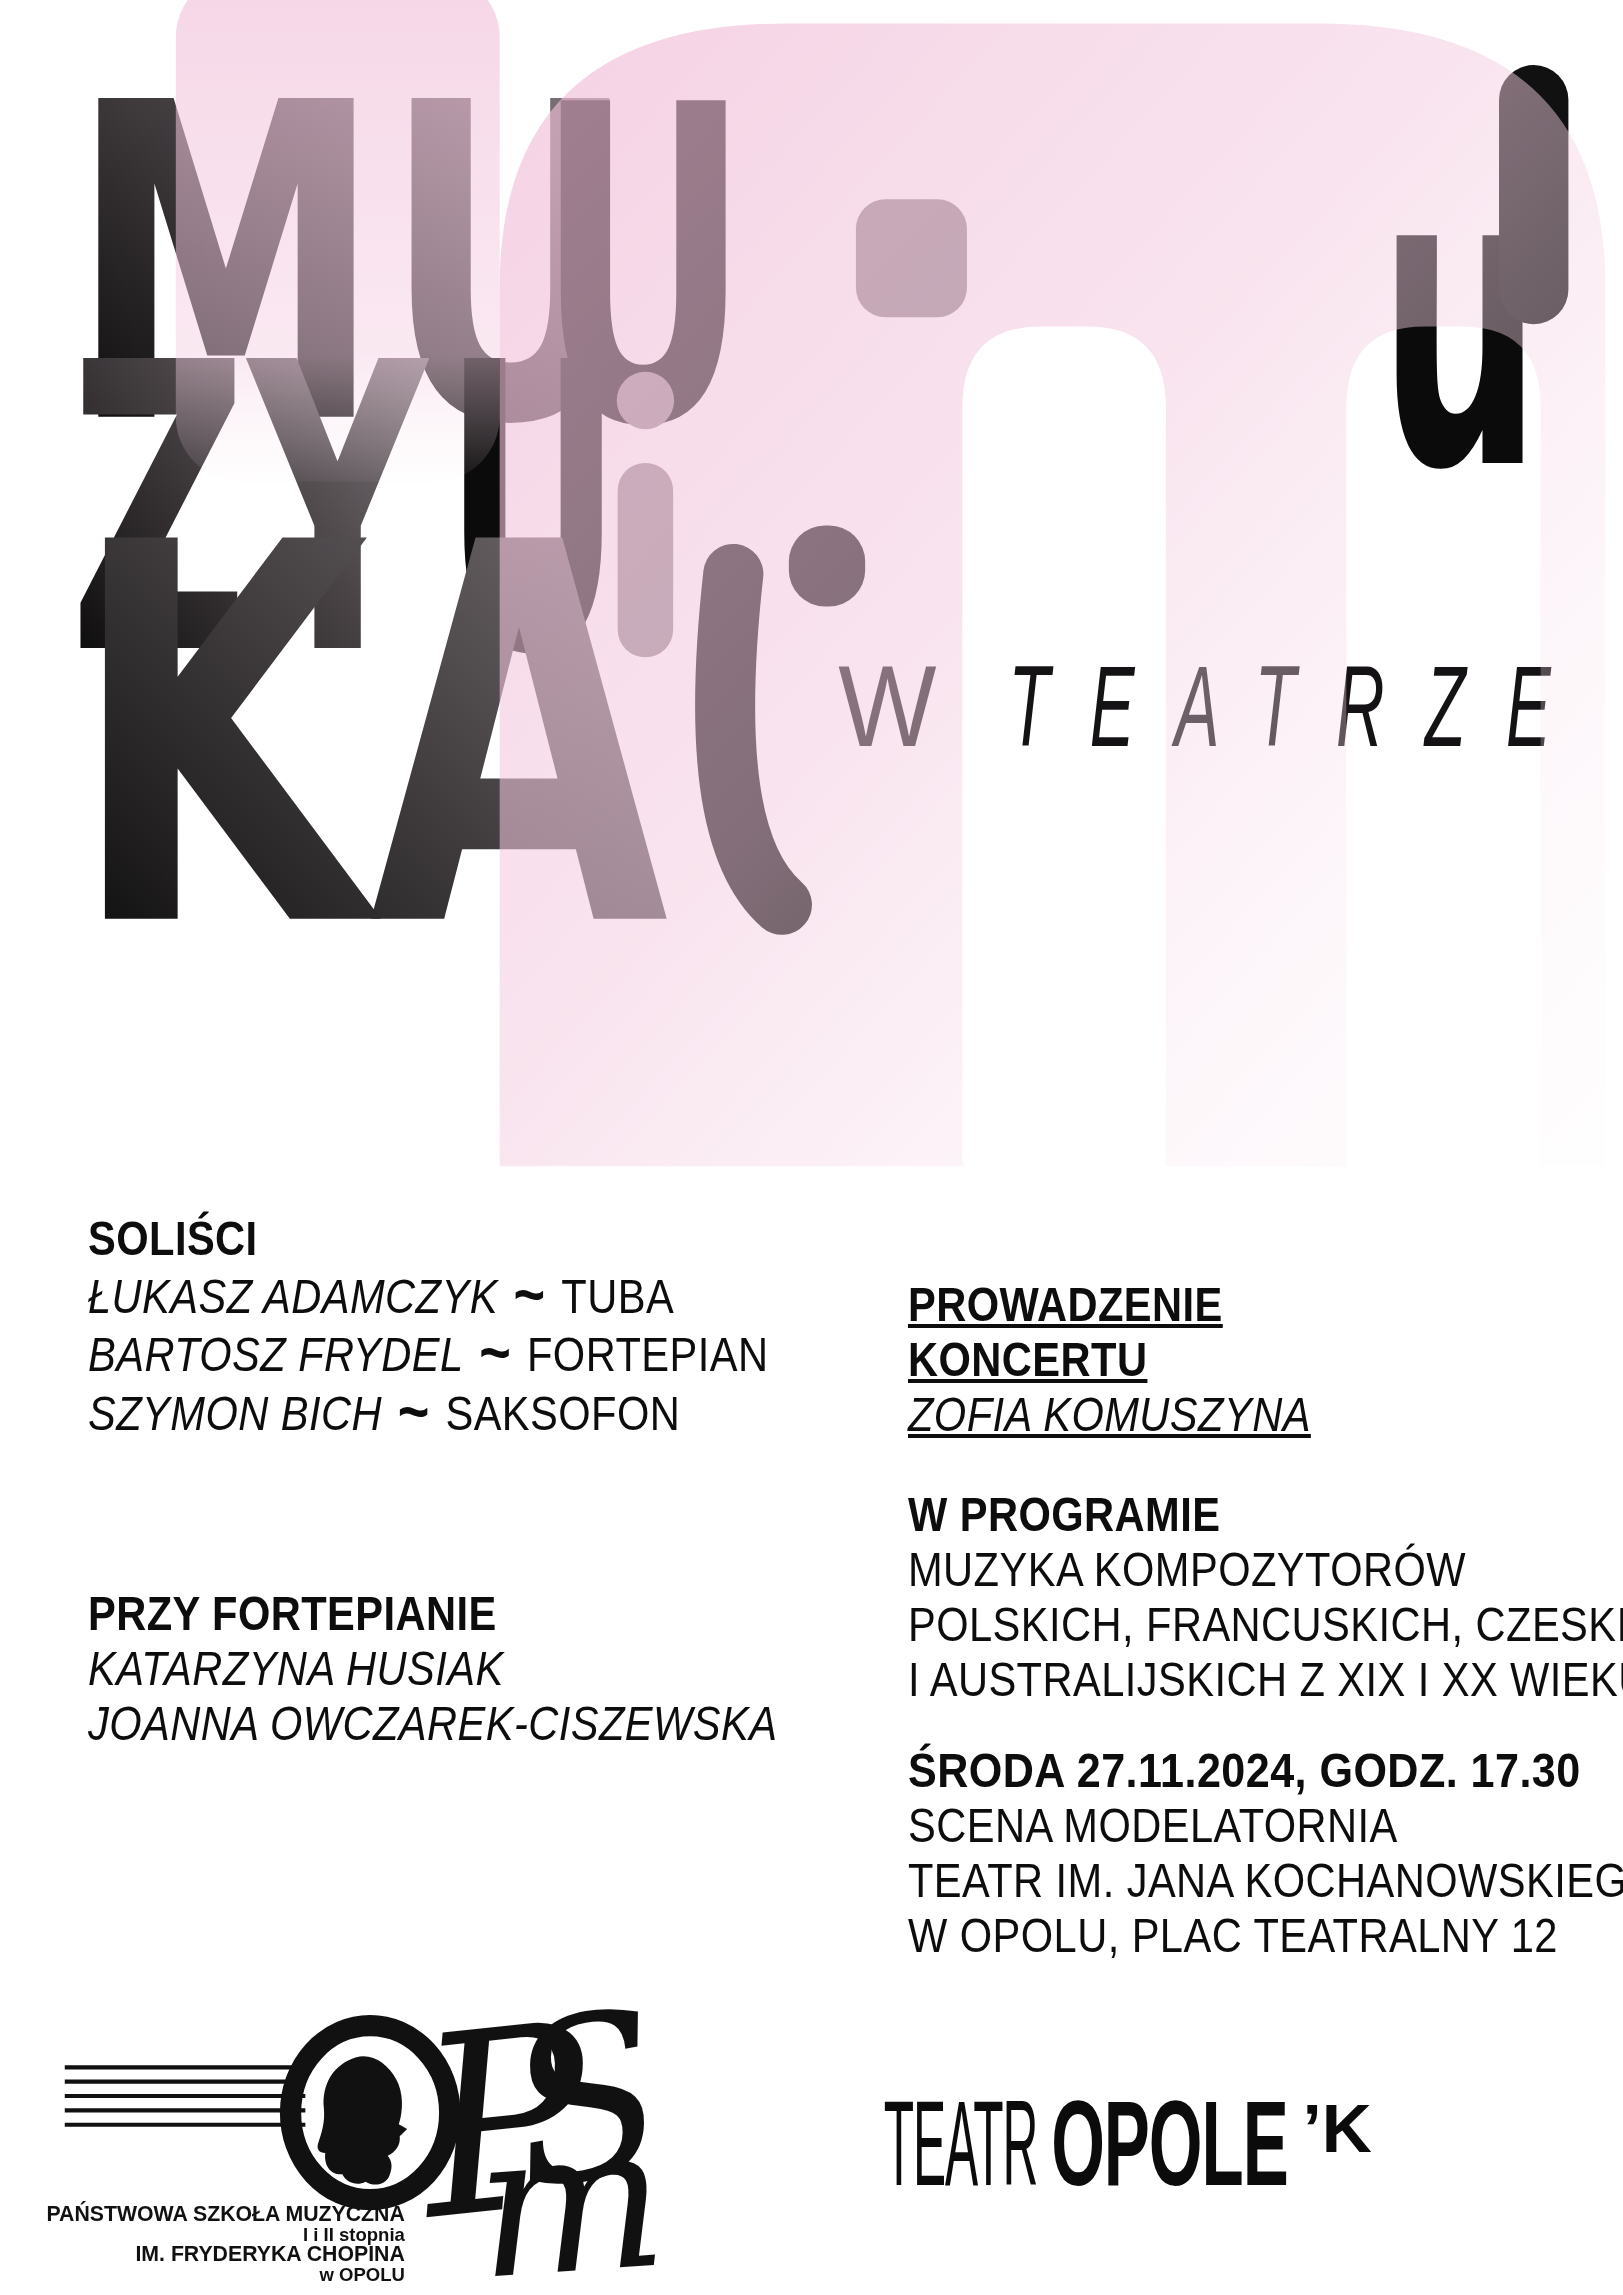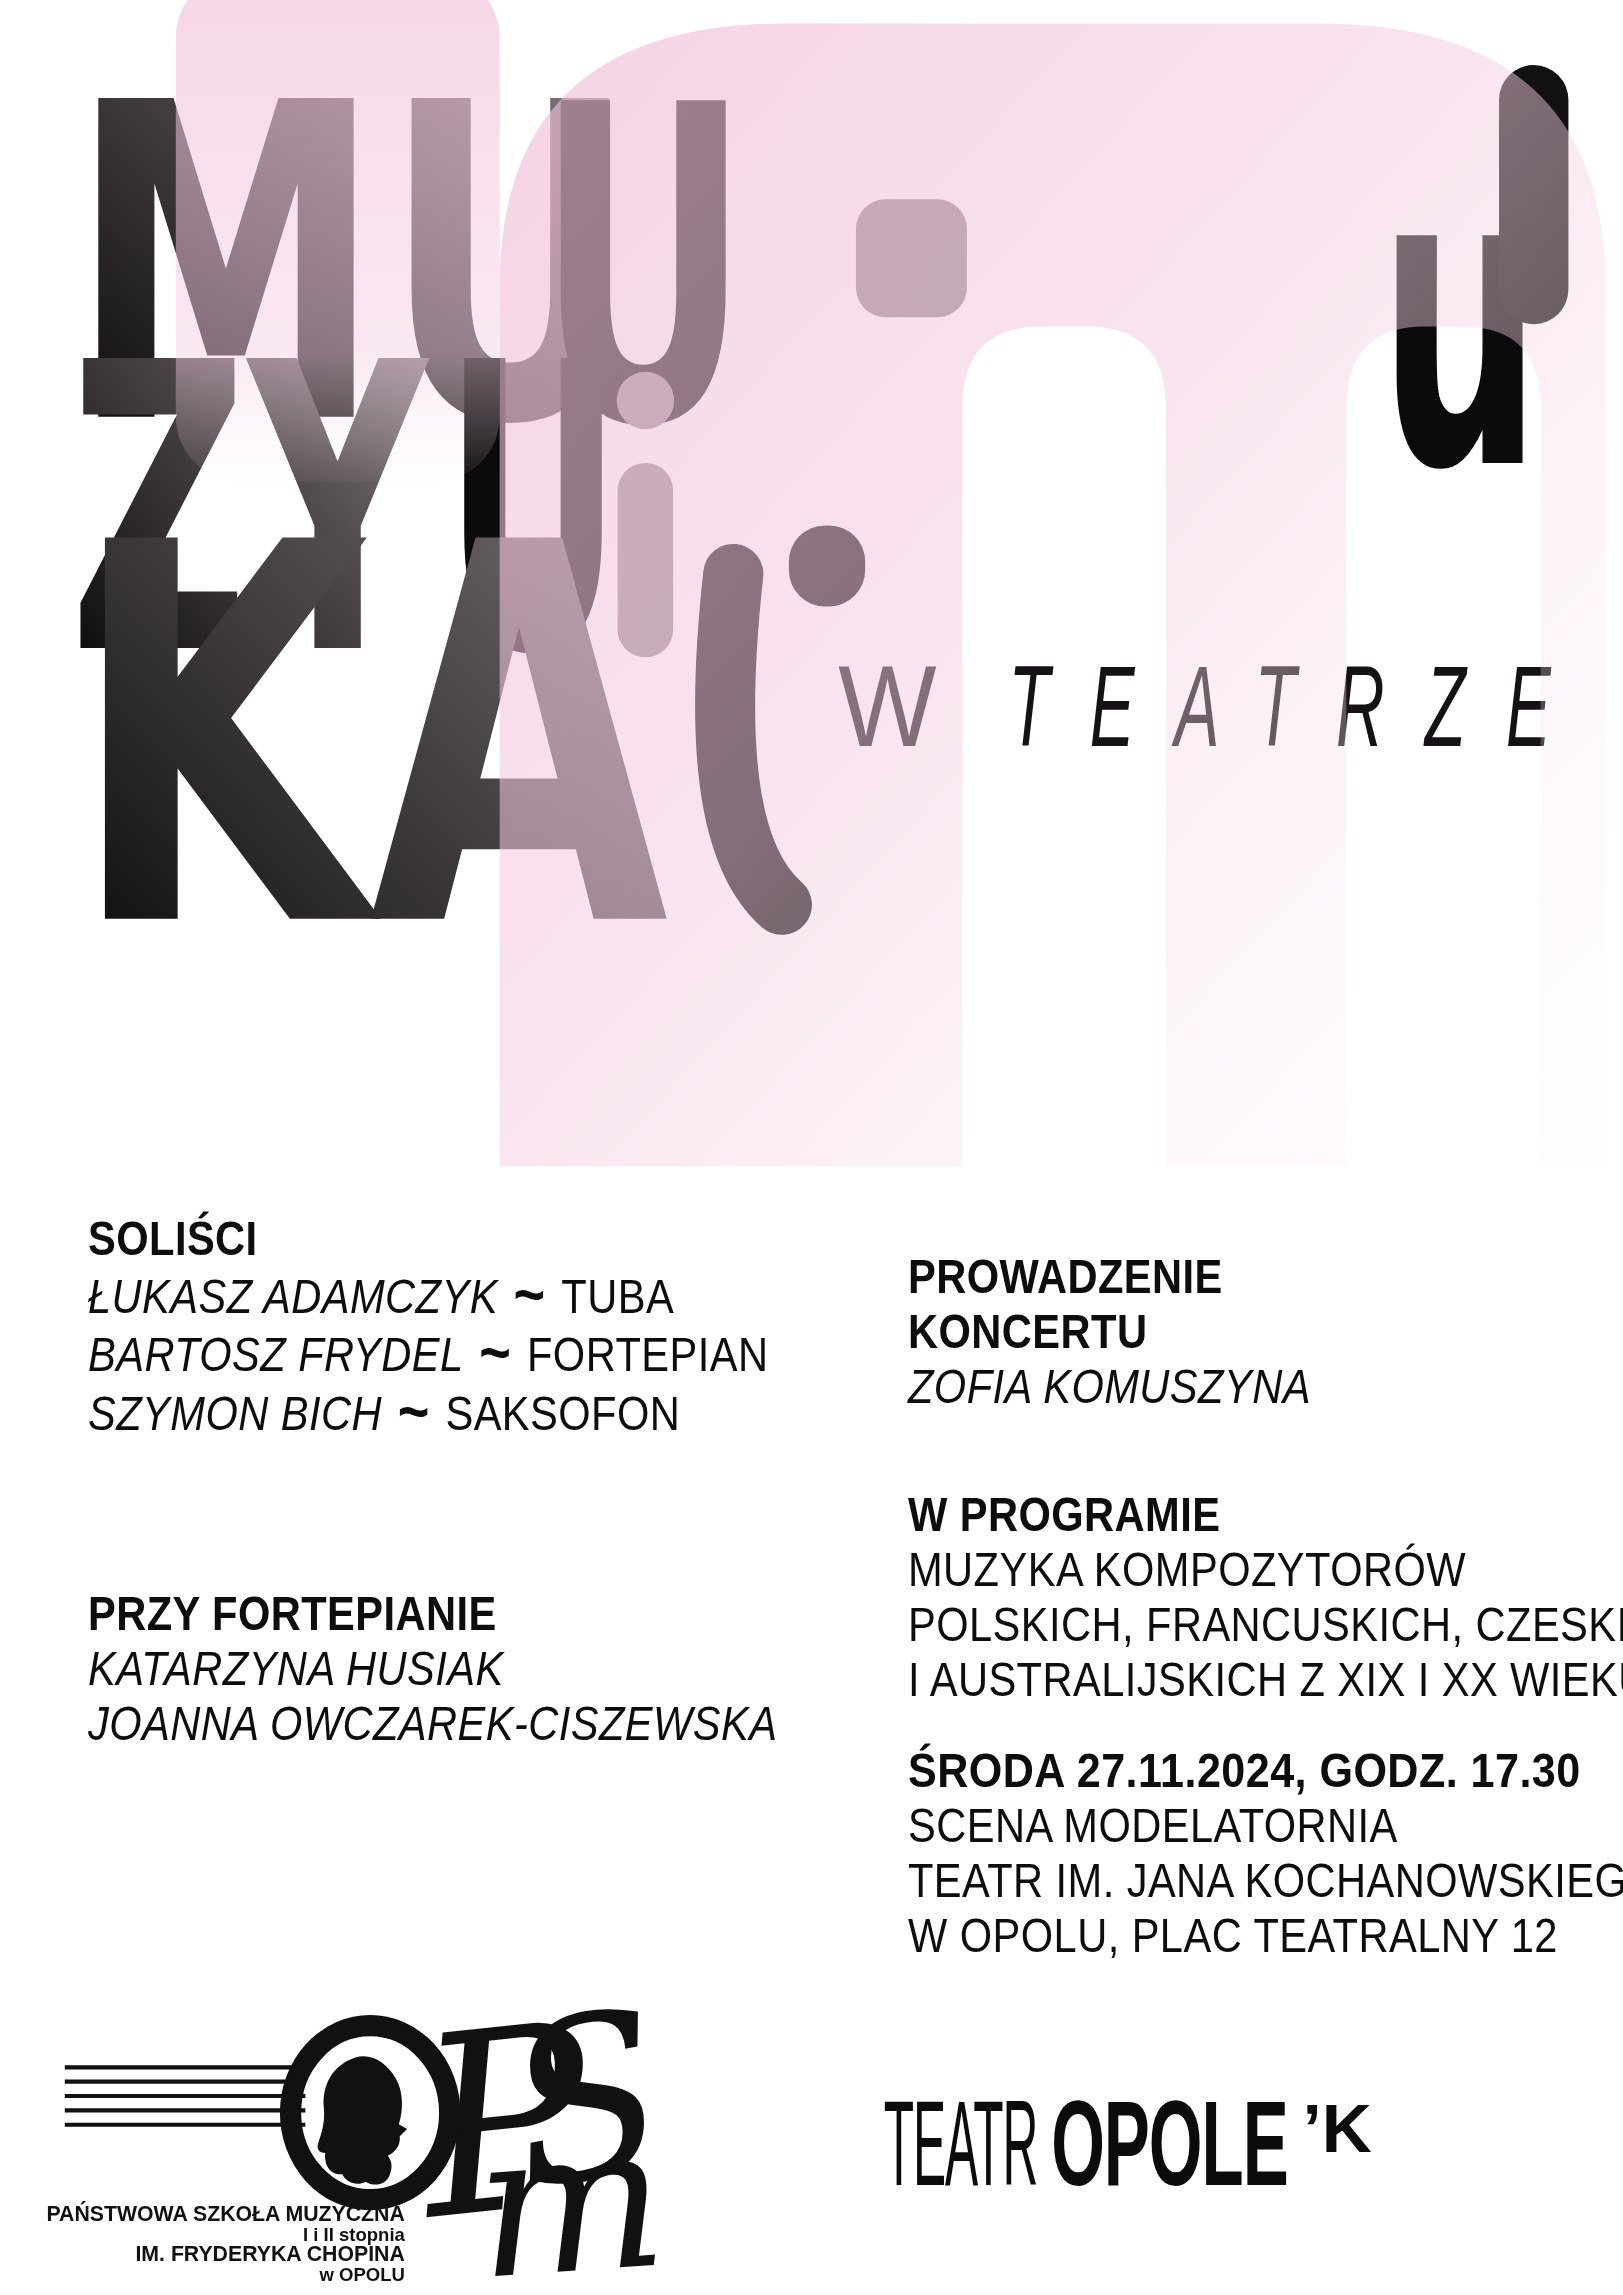--- a/index.html
+++ b/index.html
@@ -134,21 +134,21 @@
     </div>
   </div>
 
   <div class="sec" style="left:88px;top:1586px;">
     <div class="ln b">PRZY FORTEPIANIE</div>
     <div class="ln i">KATARZYNA HUSIAK</div>
     <div class="ln i">JOANNA OWCZAREK-CISZEWSKA</div>
   </div>
 
 
-  <div class="sec" style="left:908px;top:1249px;">
+  <div class="sec" style="left:908px;top:1277px;text-decoration:underline;">
     <div class="ln b">PROWADZENIE</div>
     <div class="ln b">KONCERTU</div>
     <div class="ln i">ZOFIA KOMUSZYNA</div>
   </div>
 
   <div class="sec" style="left:908px;top:1487px;">
     <div class="ln b">W PROGRAMIE</div>
     <div class="ln">MUZYKA KOMPOZYTORÓW</div>
     <div class="ln">POLSKICH, FRANCUSKICH, CZESKICH</div>
     <div class="ln">I AUSTRALIJSKICH Z XIX I XX WIEKU</div>

